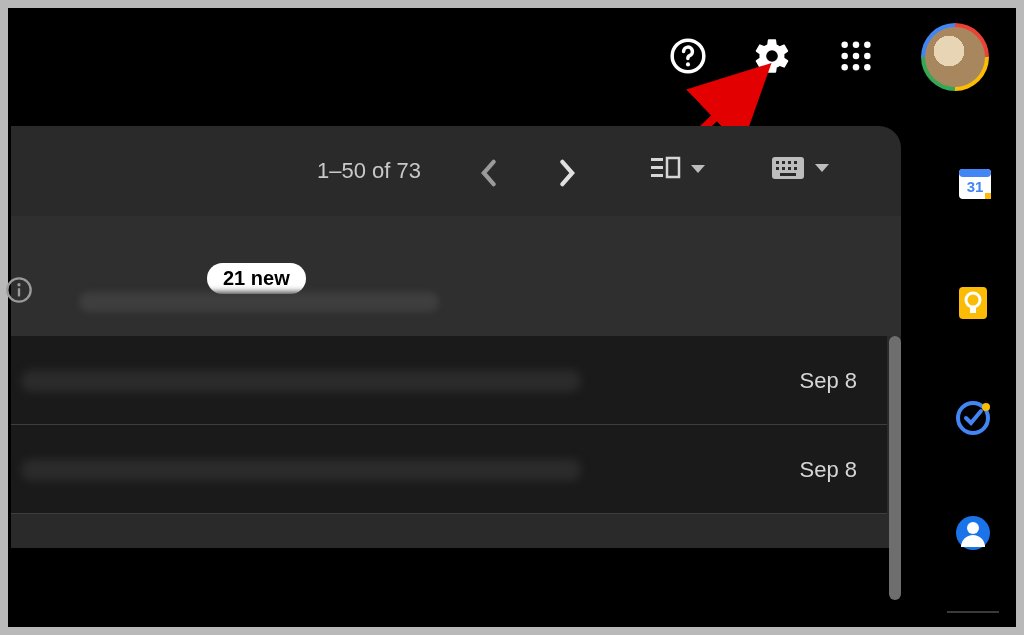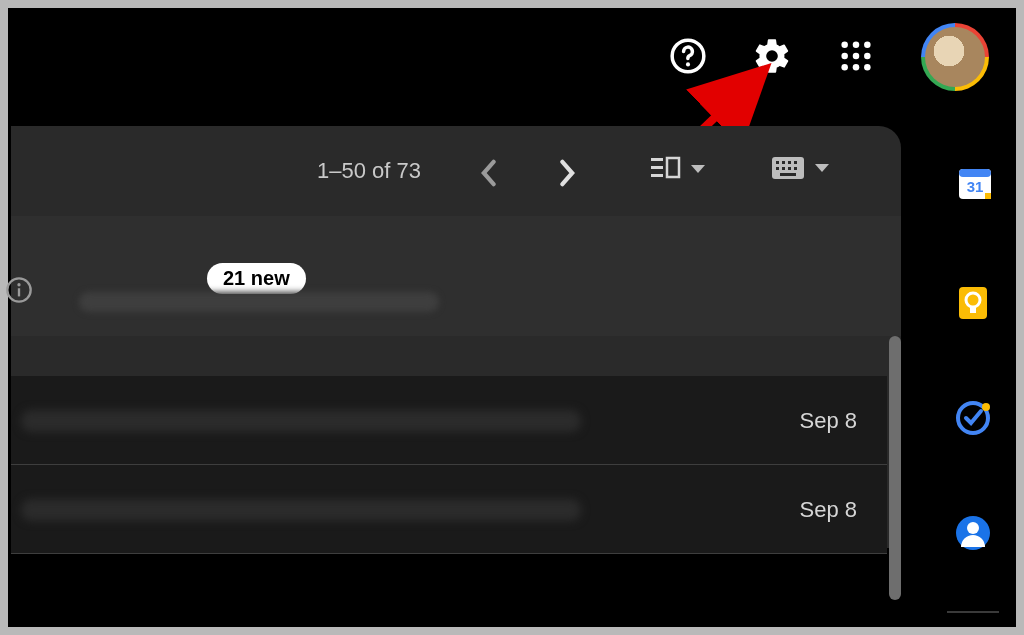--- a/index.html
+++ b/index.html
@@ -30,21 +30,21 @@
   .split{position:absolute;left:640px;top:30px;display:flex;align-items:center;gap:10px;cursor:pointer;}
   .kbd{position:absolute;left:760px;top:30px;display:flex;align-items:center;gap:10px;cursor:pointer;}
   .caret{width:0;height:0;border-left:7px solid transparent;border-right:7px solid transparent;border-top:8px solid #bdbdbd;}
   
   .updates-bar{position:absolute;left:0;top:90px;right:0;height:120px;background:#2f2f2f;}
   .info-ic{position:absolute;left:-6px;top:150px;}
   .updates-title{position:absolute;left:68px;top:124px;color:#fff;font-size:26px;font-weight:600;}
   .badge{position:absolute;left:196px;top:120px;background:#fff;color:#000;border-radius:20px;padding:4px 16px;font-size:20px;font-weight:600;margin-top:17px;}
   .blur-line{position:absolute;left:68px;top:166px;width:360px;height:20px;border-radius:10px;background:#3e3e3e;filter:blur(3px);}
   
-  .rows{position:absolute;left:0;top:210px;right:14px;margin-top:40px;}
+  .rows{position:absolute;left:0;top:210px;right:14px;}
   .row{position:relative;height:88px;border-bottom:1px solid #3e3e3e;background:#1a1a1a;}
   .row .subj{position:absolute;left:10px;top:34px;height:22px;width:560px;border-radius:10px;background:#2b2b2b;filter:blur(4px);}
   .row .date{position:absolute;right:30px;top:32px;color:#d6d6d6;font-size:22px;}
   .scrollbar{position:absolute;right:0;top:210px;width:12px;height:264px;background:#6e6e6e;border-radius:6px;}
   
   .arrow{position:absolute;left:604px;top:48px;pointer-events:none;}
 </style>
 </head>
 <body>
 

